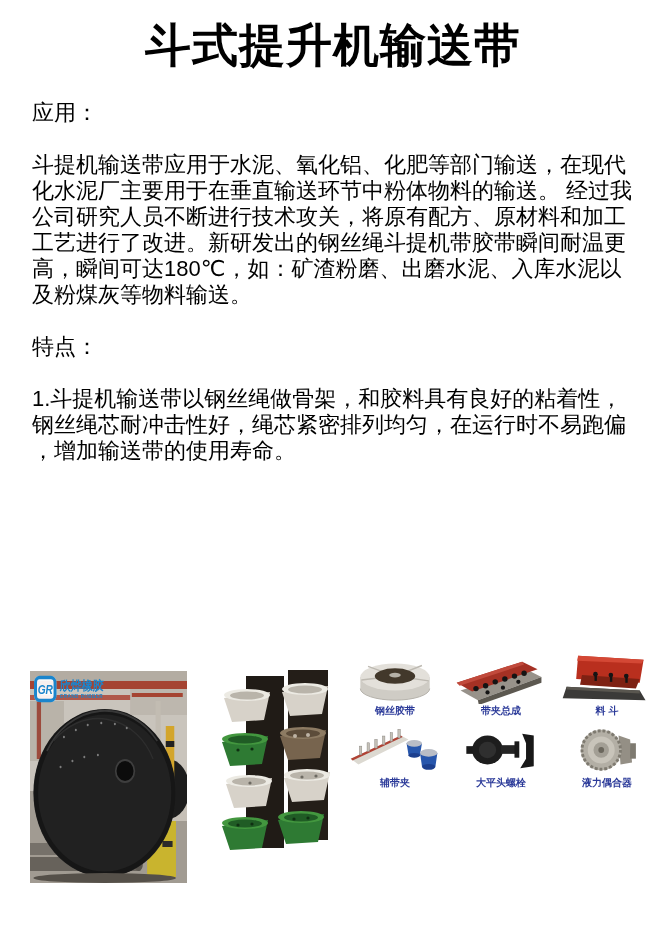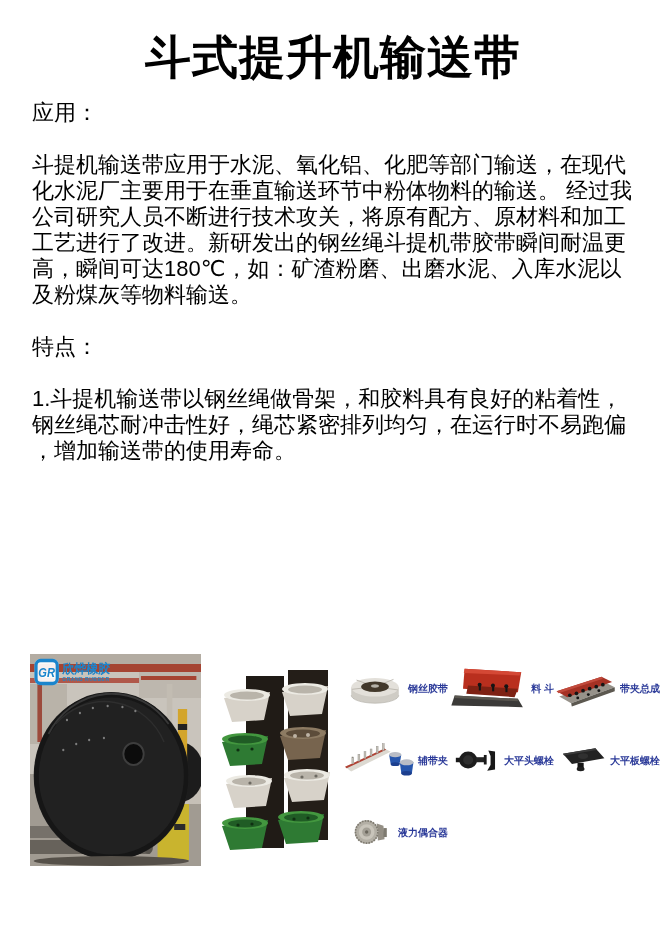--- a/index.html
+++ b/index.html
@@ -2,37 +2,37 @@
 <html><head>
 <meta charset="utf-8">
 <style>
   html,body { margin:0; padding:0; background:#fff; }
   .page {
     position:relative; width:666px; height:930px; background:#ffffff;
     font-family:"Liberation Sans","DejaVu Sans",sans-serif; color:#000;
     overflow:hidden;
   }
   .title {
-    margin:0; padding-top:30px; text-align:center;
+    margin:0; padding-top:18px; text-align:center;
     font-size:46px; line-height:54px; font-weight:700; letter-spacing:1px;
   }
   .content {
     position:absolute; left:32px; top:100px; width:604px;
     font-size:22px; line-height:26px; line-break:anywhere; word-break:break-all;
   }
   .content p { margin:0 0 26px 0; }
   .gallery { position:absolute; left:0; top:648px; width:666px; height:275px; }
-  .photo-left  { position:absolute; left:30px;  top:6px;  width:171px; height:212px; }
+  .photo-left  { position:absolute; left:30px;  top:23px;  width:157px; height:212px; }
   .photo-left svg, .photo-board svg { display:block; width:100%; height:100%; }
   .photo-board { position:absolute; left:222px; top:18px; width:115px; height:194px; }
   .parts-grid {
     position:absolute; left:342px; top:4px; width:322px;
     display:grid; grid-template-columns:106px 106px 106px; grid-auto-rows:72px;
   }
-  .part { display:flex; flex-direction:row; align-items:center; }
+  .part { display:flex; flex-direction:column; align-items:center; }
   .part svg { width:100px; height:52px; display:block; }
   .part-label {
     font-size:10px; font-weight:700; color:#2b3a99;
     margin-top:2px; white-space:nowrap; line-height:10px;
   }
 </style>
 </head>
 <body>
 
 <div class="page">
@@ -170,39 +170,20 @@
           <path d="M50,25 L22,15 M50,25 L78,14 M50,25 L15,29 M50,25 L85,30" stroke="#bdb9b1" stroke-width="1.5" fill="none"></path>
           <ellipse cx="50" cy="25" rx="21" ry="8" fill="#42382b"></ellipse>
           <ellipse cx="50" cy="24" rx="6" ry="2.5" fill="#b5b1a8"></ellipse>
           <path d="M14,38 A36,12 0 0,0 86,38" stroke="#b4b1aa" stroke-width="1" fill="none"></path>
         </svg>
         <div class="part-label">钢丝胶带</div>
       </div>
 
       <div class="part">
         <svg viewBox="0 0 100 54">
-          <polygon points="20,4 88,8 84,32 18,28" fill="#b92f1e"></polygon>
-          <polygon points="20,4 88,8 86,12 19,9" fill="#d44835"></polygon>
-          <polygon points="24,24 84,28 80,38 22,34" fill="#7e2113"></polygon>
-          <g fill="#141414">
-            <rect x="37" y="24" width="2.5" height="6"></rect>
-              <circle cx="38" cy="23" r="2.4"></circle>
-            <rect x="53" y="25" width="2.5" height="6"></rect>
-              <circle cx="54" cy="24" r="2.4"></circle>
-            <rect x="69" y="26" width="2.5" height="6"></rect>
-              <circle cx="70" cy="25" r="2.4"></circle>
-          </g>
-          <polygon points="8,36 84,40 90,50 4,48" fill="#3b3a38"></polygon>
-          <polygon points="8,36 84,40 84,43 8,39" fill="#59564f"></polygon>
-        </svg>
-        <div class="part-label">料 斗</div>
-      </div>
-
-      <div class="part">
-        <svg viewBox="0 0 100 54">
           <polygon points="8,40 76,18 92,26 26,50" fill="#97928a"></polygon>
           <polygon points="26,50 92,26 92,32 27,55" fill="#5c5850"></polygon>
           <polygon points="4,32 72,10 88,18 20,41" fill="#a53124"></polygon>
           <polygon points="4,32 72,10 74,13 7,35" fill="#c14a3c"></polygon>
           <g fill="#141414">
             <circle cx="24" cy="38" r="2.8"></circle>
               <circle cx="34" cy="35" r="2.8"></circle>
             <circle cx="44" cy="31" r="2.8"></circle>
               <circle cx="54" cy="28" r="2.8"></circle>
             <circle cx="64" cy="25" r="2.8"></circle>
@@ -210,20 +191,39 @@
             <circle cx="36" cy="42" r="2.2"></circle>
               <circle cx="52" cy="37" r="2.2"></circle>
               <circle cx="68" cy="31" r="2.2"></circle>
           </g>
         </svg>
         <div class="part-label">带夹总成</div>
       </div>
 
       <div class="part">
         <svg viewBox="0 0 100 54">
+          <polygon points="20,4 88,8 84,32 18,28" fill="#b92f1e"></polygon>
+          <polygon points="20,4 88,8 86,12 19,9" fill="#d44835"></polygon>
+          <polygon points="24,24 84,28 80,38 22,34" fill="#7e2113"></polygon>
+          <g fill="#141414">
+            <rect x="37" y="24" width="2.5" height="6"></rect>
+              <circle cx="38" cy="23" r="2.4"></circle>
+            <rect x="53" y="25" width="2.5" height="6"></rect>
+              <circle cx="54" cy="24" r="2.4"></circle>
+            <rect x="69" y="26" width="2.5" height="6"></rect>
+              <circle cx="70" cy="25" r="2.4"></circle>
+          </g>
+          <polygon points="8,36 84,40 90,50 4,48" fill="#3b3a38"></polygon>
+          <polygon points="8,36 84,40 84,43 8,39" fill="#59564f"></polygon>
+        </svg>
+        <div class="part-label">料 斗</div>
+      </div>
+
+      <div class="part">
+        <svg viewBox="0 0 100 54">
           <polygon points="4,36 56,12 64,16 12,42" fill="#dcd9d1"></polygon>
           <polygon points="4,36 56,12 58,13.5 6,38" fill="#b04234"></polygon>
           <g fill="#c5c1b8" stroke="#8a8680" stroke-width="0.5">
             <rect x="13" y="23" width="2.5" height="9"></rect>
               <rect x="21" y="19.5" width="2.5" height="9"></rect>
             <rect x="29" y="16" width="2.5" height="9"></rect>
               <rect x="37" y="12.5" width="2.5" height="9"></rect>
             <rect x="45" y="9" width="2.5" height="9"></rect>
               <rect x="53" y="5.5" width="2.5" height="9"></rect>
           </g>
@@ -246,30 +246,20 @@
           <rect x="14" y="23" width="8" height="8" fill="#1a1a1a"></rect>
           <ellipse cx="36" cy="27" rx="16" ry="15" fill="#1d1d1d"></ellipse>
           <ellipse cx="36" cy="27" rx="9" ry="8.5" fill="#2f2f2f"></ellipse>
           <rect x="50" y="22" width="16" height="9" fill="#242424"></rect>
           <rect x="64" y="18" width="5" height="17" fill="#1a1a1a"></rect>
           <path d="M72,10 L84,12 L84,44 L70,46 L76,36 L76,20 Z" fill="#181818"></path>
         </svg>
         <div class="part-label">大平头螺栓</div>
       </div>
 
-      <div class="part">
-        <svg viewBox="0 0 100 54">
-          <polygon points="16,16 74,6 90,24 32,34" fill="#222222"></polygon>
-          <polygon points="16,16 74,6 76,9 18,19" fill="#3a3a3a"></polygon>
-          <ellipse cx="52" cy="20" rx="9" ry="5" fill="#303030"></ellipse>
-          <rect x="42" y="32" width="11" height="10" fill="#151515"></rect>
-          <ellipse cx="47.5" cy="43" rx="7" ry="4" fill="#1e1e1e"></ellipse>
-        </svg>
-        <div class="part-label">大平板螺栓</div>
-      </div>
 
 
       <div class="part">
         <svg viewBox="0 0 100 54">
           <path d="M62,12 L74,16 L76,40 L64,42 Z" fill="#948f85"></path>
           <rect x="74" y="20" width="6" height="16" fill="#7e7a70"></rect>
           <circle cx="44" cy="27" r="21" fill="#b3afa5"></circle>
           <circle cx="44" cy="27" r="20" fill="none" stroke="#7e7a70" stroke-width="3" stroke-dasharray="3,2"></circle>
           <circle cx="44" cy="27" r="14" fill="#c8c4ba"></circle>
           <circle cx="44" cy="27" r="8" fill="#a39f95"></circle>

